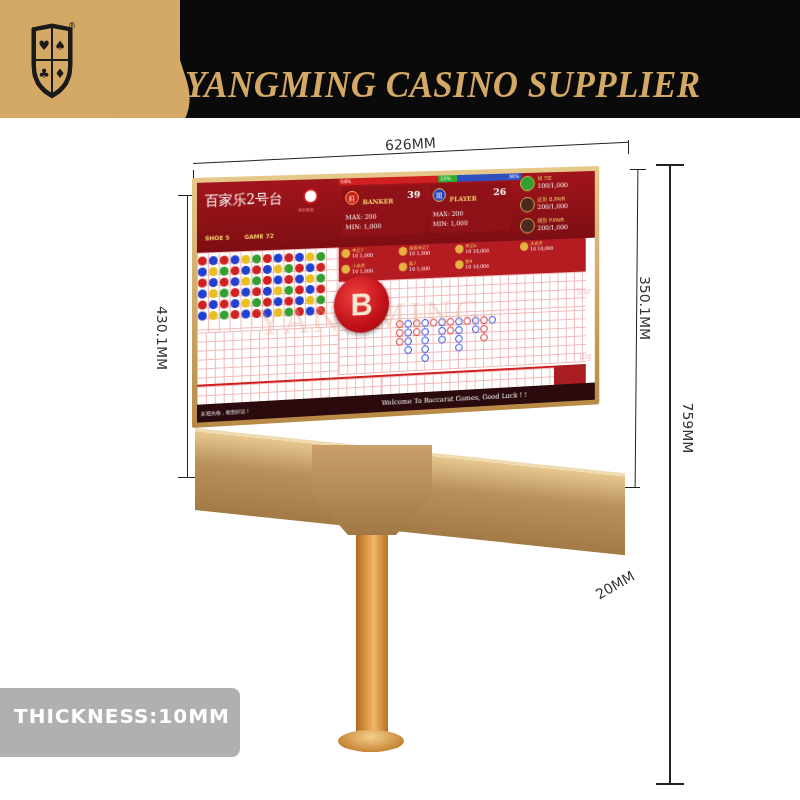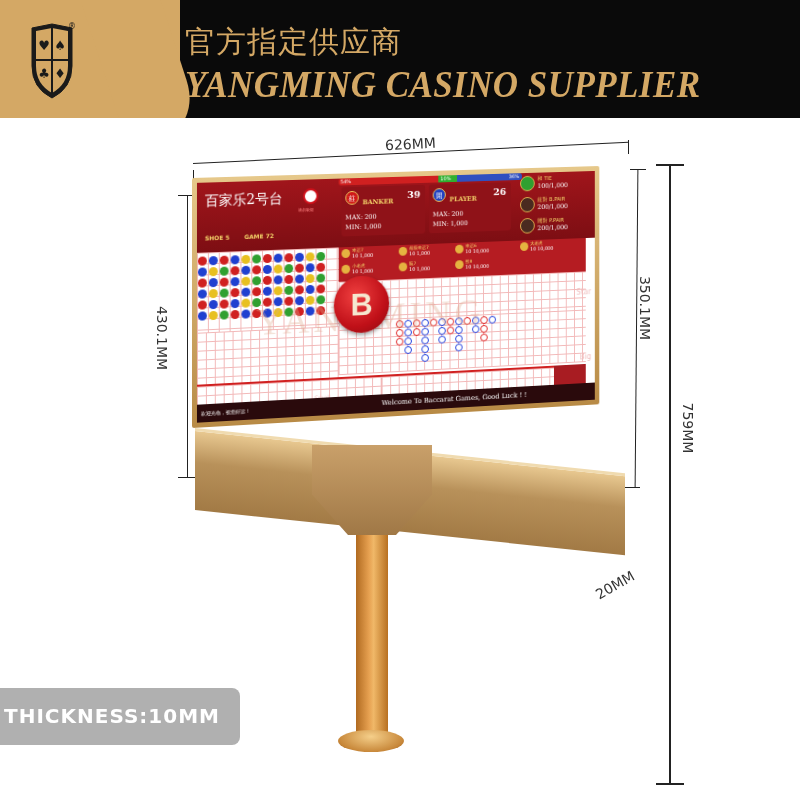--- a/index.html
+++ b/index.html
@@ -41,40 +41,39 @@
 .grid-area{position:absolute;background-image:linear-gradient(#f2b8b8 1px,transparent 1px),linear-gradient(90deg,#f2b8b8 1px,transparent 1px);background-size:9px 9px}
 .ring{position:absolute;width:8px;height:8px;border-radius:50%;border:1.5px solid #e02020;background:#fff}
 .ring.b{border-color:#2040e0}
 .ticker{position:absolute;left:0;bottom:0;width:100%;height:18px;background:#2a0a0c;color:#fff;font-size:7px;font-family:"DejaVu Serif",serif;line-height:18px}
 .bigB{position:absolute;left:140px;top:100px;width:58px;height:58px;border-radius:50%;background:radial-gradient(circle at 40% 35%,#f04040,#c01018 60%,#8a0a10);box-shadow:0 2px 4px rgba(0,0,0,.4);color:#f5e8d0;font-size:32px;font-weight:bold;text-align:center;line-height:58px;font-family:"Liberation Sans",sans-serif}
 .watermark{position:absolute;left:60px;top:120px;font-size:38px;color:rgba(220,170,140,0.35);font-family:"Liberation Serif",serif;letter-spacing:4px}
 .stand-bar{position:absolute;left:195px;top:428px;width:430px;height:82px;background:linear-gradient(180deg,#e8c890,#b8915a 40%,#a27a45);transform:skewY(6deg);transform-origin:left top;border-top:3px solid #f0dbb0}
 .yoke{position:absolute;left:312px;top:445px;width:120px;height:90px;background:linear-gradient(180deg,#c9a06a,#a07846);clip-path:polygon(0 0,100% 0,100% 55%,70% 100%,30% 100%,0 55%)}
 .pole{position:absolute;left:356px;top:530px;width:32px;height:210px;background:linear-gradient(90deg,#b06a20,#e6a050 40%,#f0b868 55%,#b87020);}
 .base{position:absolute;left:338px;top:730px;width:66px;height:22px;border-radius:50%;background:radial-gradient(ellipse at 50% 30%,#f5cf8a,#c8883a 70%,#9a5a18)}
-.thick{position:absolute;left:0;top:688px;width:240px;height:57px;background:#b0b0b0;border-radius:0 8px 8px 0;color:#fff;font-weight:bold;font-size:20px;line-height:57px;padding-left:4px;letter-spacing:1px;font-family:"DejaVu Sans",sans-serif}
+.thick{position:absolute;left:0;top:688px;width:240px;height:69px;background:#b0b0b0;border-radius:0 8px 8px 0;color:#fff;font-weight:bold;font-size:20px;line-height:57px;padding-left:14px;letter-spacing:1px;font-family:"DejaVu Sans",sans-serif}
 </style>
 </head>
 <body>
 
 <div class="banner">
   <div class="banner-gold"></div>
   <div class="banner-curve"></div>
   <svg class="logo" viewBox="0 0 48 78">
     <path d="M4 6 L24 2 L44 6 L44 44 Q44 66 24 76 Q4 66 4 44 Z" fill="#1a1a1a" stroke="#1a1a1a"></path>
     <path d="M8 9 L24 6 L40 9 L40 44 Q40 62 24 71 Q8 62 8 44 Z" fill="#d4a865"></path>
     <line x1="24" y1="6" x2="24" y2="71" stroke="#1a1a1a" stroke-width="2"></line>
     <line x1="8" y1="38" x2="40" y2="38" stroke="#1a1a1a" stroke-width="2"></line>
     <text x="16" y="28" font-size="13" text-anchor="middle" fill="#1a1a1a">♥</text>
     <text x="32" y="28" font-size="13" text-anchor="middle" fill="#1a1a1a">♠</text>
     <text x="16" y="56" font-size="13" text-anchor="middle" fill="#1a1a1a">♣</text>
     <text x="32" y="56" font-size="13" text-anchor="middle" fill="#1a1a1a">♦</text>
   </svg>
   <span class="reg">®</span>
-  <div class="title-cn">官方指定供应商</div>
   <div class="title-en">YANGMING CASINO SUPPLIER</div>
 </div>
 
 <div class="line" style="left:193px;top:163px;width:436px;height:1px;transform:rotate(-2.8deg);transform-origin:left"></div>
 <div class="line" style="left:193px;top:170px;width:1px;height:14px"></div>
 <div class="line" style="left:628px;top:140px;width:1px;height:14px"></div>
 <div class="dim" style="left:385px;top:136px;transform:rotate(-3deg)">626MM</div>
 
 <div class="line" style="left:187px;top:195px;width:1px;height:282px"></div>
 <div class="line" style="left:178px;top:195px;width:18px;height:1px"></div>

